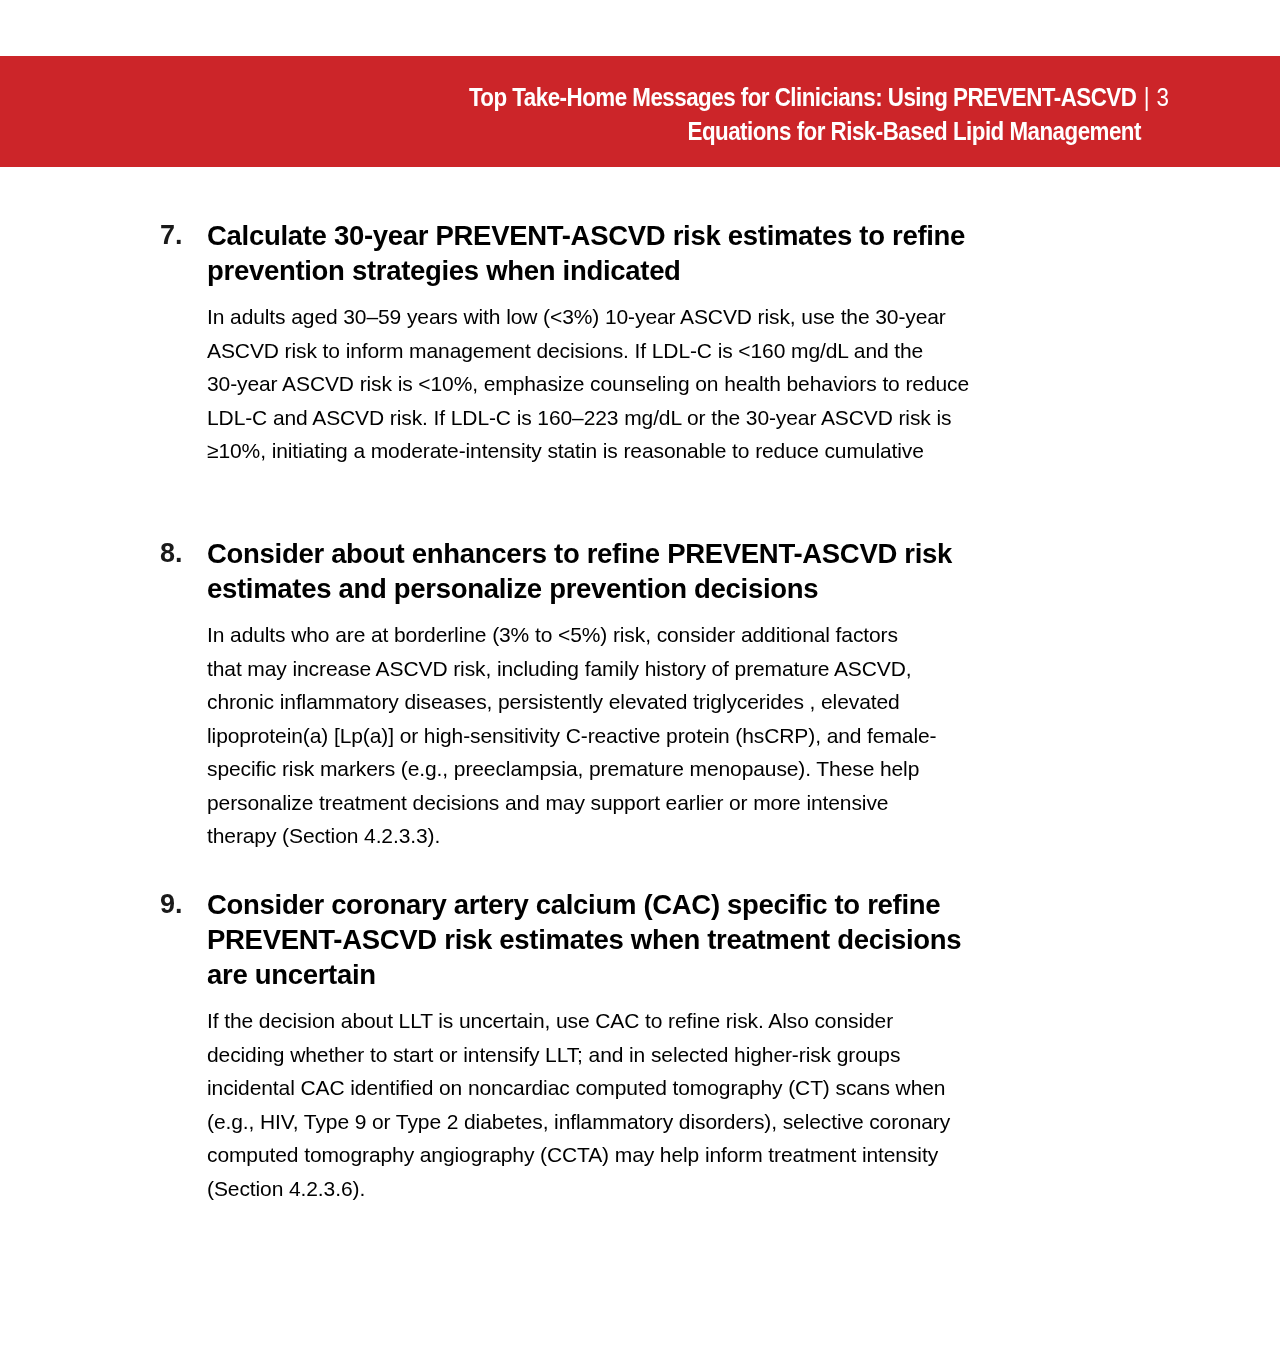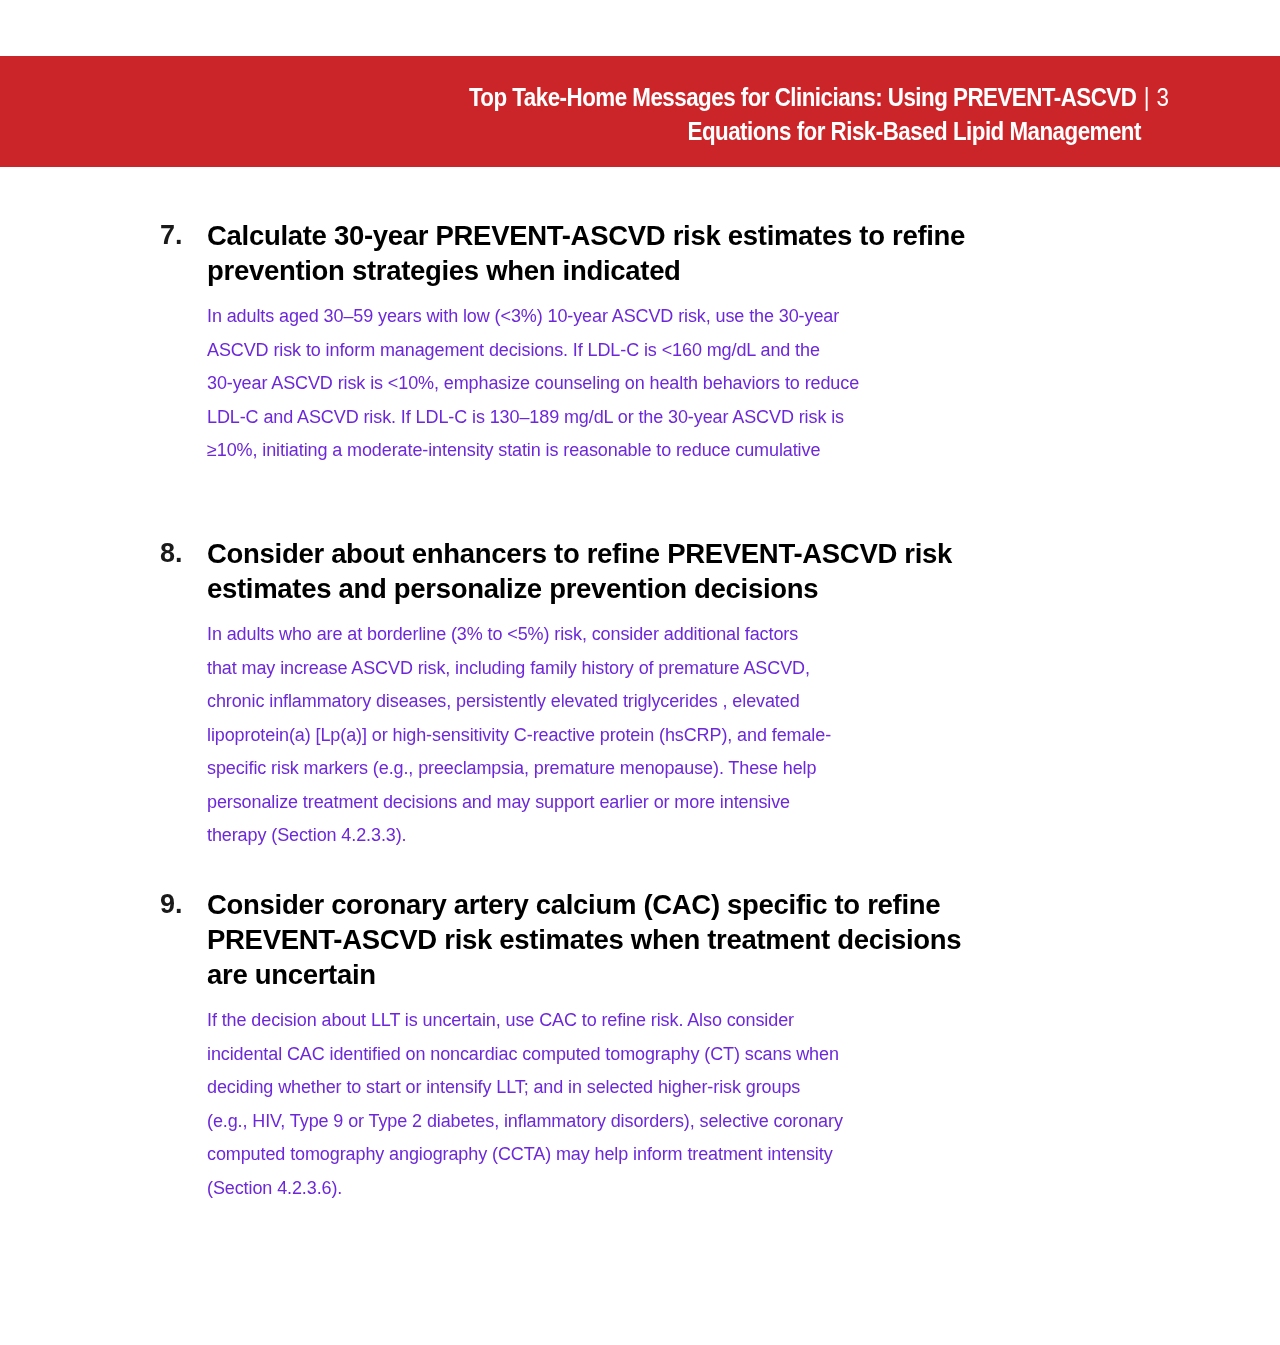--- a/index.html
+++ b/index.html
@@ -13,21 +13,21 @@
          transform-origin: right top; white-space: nowrap; }
   .header-title .line { display: block; }
   .header-title .line2 { margin-right: 32px; }
   .page-sep { font-weight: normal; padding: 0 2px; }
 
   .item { position: absolute; left: 160px; width: 980px; }
   .item-num { position: absolute; left: 0; top: 0; font-weight: bold; font-size: 27px;
          line-height: 35px; color: #1a1a1a; }
   .item-heading { margin: 0 0 0 47px; font-weight: bold; font-size: 27.5px; line-height: 35px;
          color: #000000; letter-spacing: -0.3px; }
-  .item-body { margin: 12px 0 0 47px; font-size: 18px; line-height: 33.5px; color: #6d28d9;
+  .item-body { margin: 12px 0 0 47px; font-size: 21px; line-height: 33.5px; color: #000000;
          letter-spacing: -0.1px; }
   .item-body .ln { display: block; white-space: nowrap; }
 </style>
 </head>
 <body>
 
 <div class="header-band"></div>
 <div class="header-title">
   <span class="line"><span>Top Take-Home Messages for Clinicians: Using PREVENT-ASCVD</span> <span class="page-sep">|</span> <span style="font-weight:normal">3</span></span>
   <span class="line line2">Equations for Risk-Based Lipid Management</span>
@@ -36,21 +36,21 @@
 <div class="item" style="top:218px;">
   <div class="item-num">7.</div>
   <h2 class="item-heading">
     <span class="ln" style="display:block">Calculate 30-year PREVENT-ASCVD risk estimates to refine</span>
     <span class="ln" style="display:block">prevention strategies when indicated</span>
   </h2>
   <p class="item-body">
     <span class="ln">In adults aged 30–59 years with low (&lt;3%) 10-year ASCVD risk, use the 30-year</span>
     <span class="ln">ASCVD risk to inform management decisions. If LDL-C is &lt;160 mg/dL and the</span>
     <span class="ln">30-year ASCVD risk is &lt;10%, emphasize counseling on health behaviors to reduce</span>
-    <span class="ln">LDL-C and ASCVD risk. If LDL-C is 130–189 mg/dL or the 30-year ASCVD risk is</span>
+    <span class="ln">LDL-C and ASCVD risk. If LDL-C is 160–223 mg/dL or the 30-year ASCVD risk is</span>
     <span class="ln">≥10%, initiating a moderate-intensity statin is reasonable to reduce cumulative</span>
   </p>
 </div>
 
 <div class="item" style="top:536px;">
   <div class="item-num">8.</div>
   <h2 class="item-heading">
     <span class="ln" style="display:block">Consider about enhancers to refine PREVENT-ASCVD risk</span>
     <span class="ln" style="display:block">estimates and personalize prevention decisions</span>
   </h2>
@@ -67,19 +67,19 @@
 
 <div class="item" style="top:887px;">
   <div class="item-num">9.</div>
   <h2 class="item-heading">
     <span class="ln" style="display:block">Consider coronary artery calcium (CAC) specific to refine</span>
     <span class="ln" style="display:block">PREVENT-ASCVD risk estimates when treatment decisions</span>
     <span class="ln" style="display:block">are uncertain</span>
   </h2>
   <p class="item-body">
     <span class="ln">If the decision about LLT is uncertain, use CAC to refine risk. Also consider</span>
+    <span class="ln">deciding whether to start or intensify LLT; and in selected higher-risk groups</span>
     <span class="ln">incidental CAC identified on noncardiac computed tomography (CT) scans when</span>
-    <span class="ln">deciding whether to start or intensify LLT; and in selected higher-risk groups</span>
     <span class="ln">(e.g., HIV, Type 9 or Type 2 diabetes, inflammatory disorders), selective coronary</span>
     <span class="ln">computed tomography angiography (CCTA) may help inform treatment intensity</span>
     <span class="ln">(Section 4.2.3.6).</span>
   </p>
 </div>
 
 </body></html>

